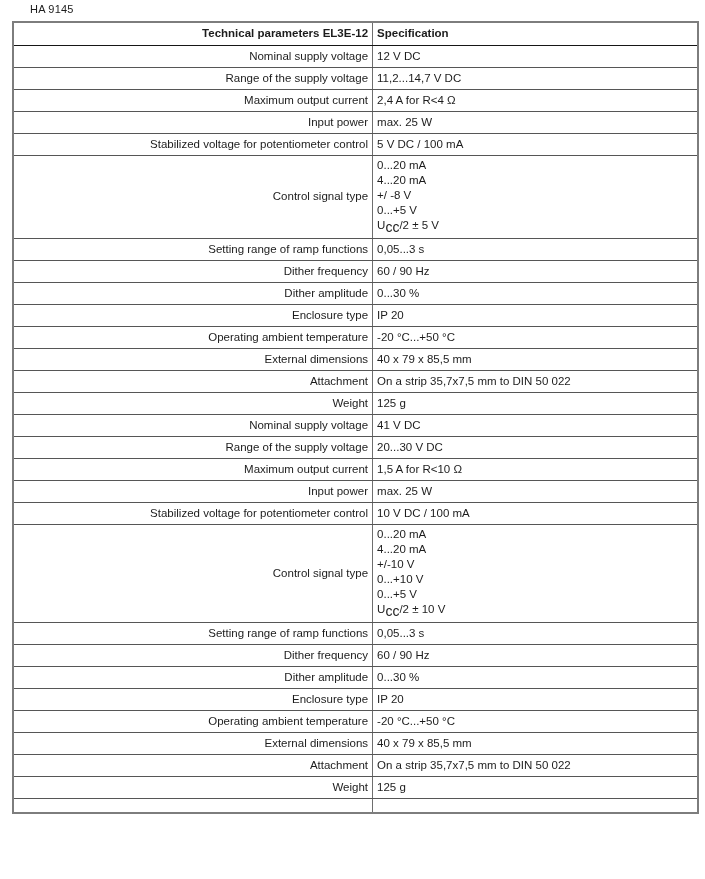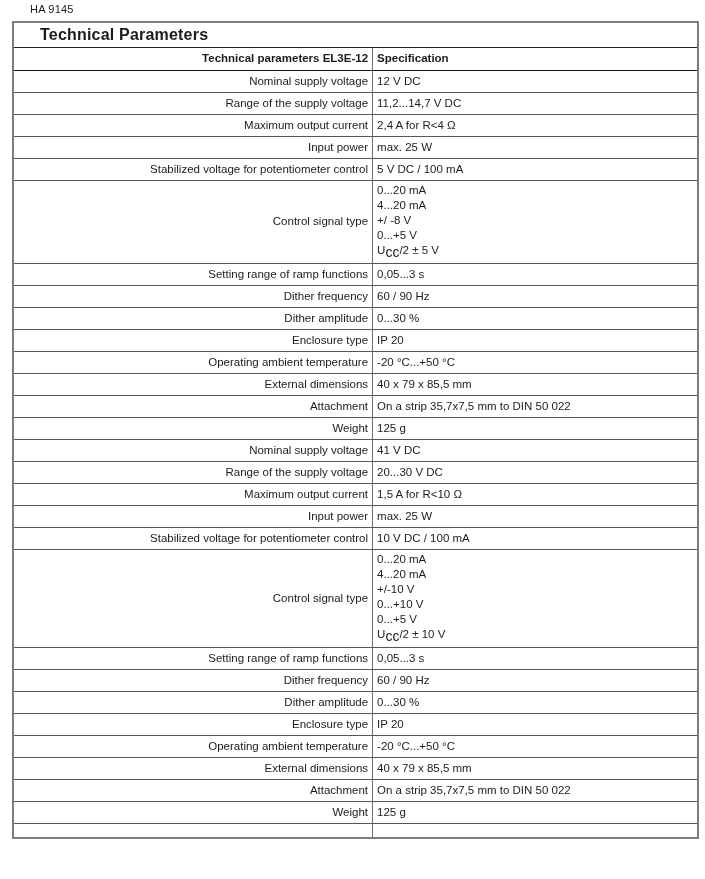--- a/index.html
+++ b/index.html
@@ -75,21 +75,20 @@
     height: 14px;
     border-bottom: none;
   }
 </style>
 </head>
 <body>
 
 <div class="doc-ref">HA 9145</div>
 
 <div class="sheet">
-  <div class="title-bar">Technical Parameters</div>
 
   <table class="spec-table">
     <colgroup>
       <col class="c-param">
       <col class="c-spec">
     </colgroup>
     <tbody>
         <tr class="section-header-row">
           <td class="param-cell">Technical parameters EL3E-12</td>
           <td class="spec-cell">Specification</td>

